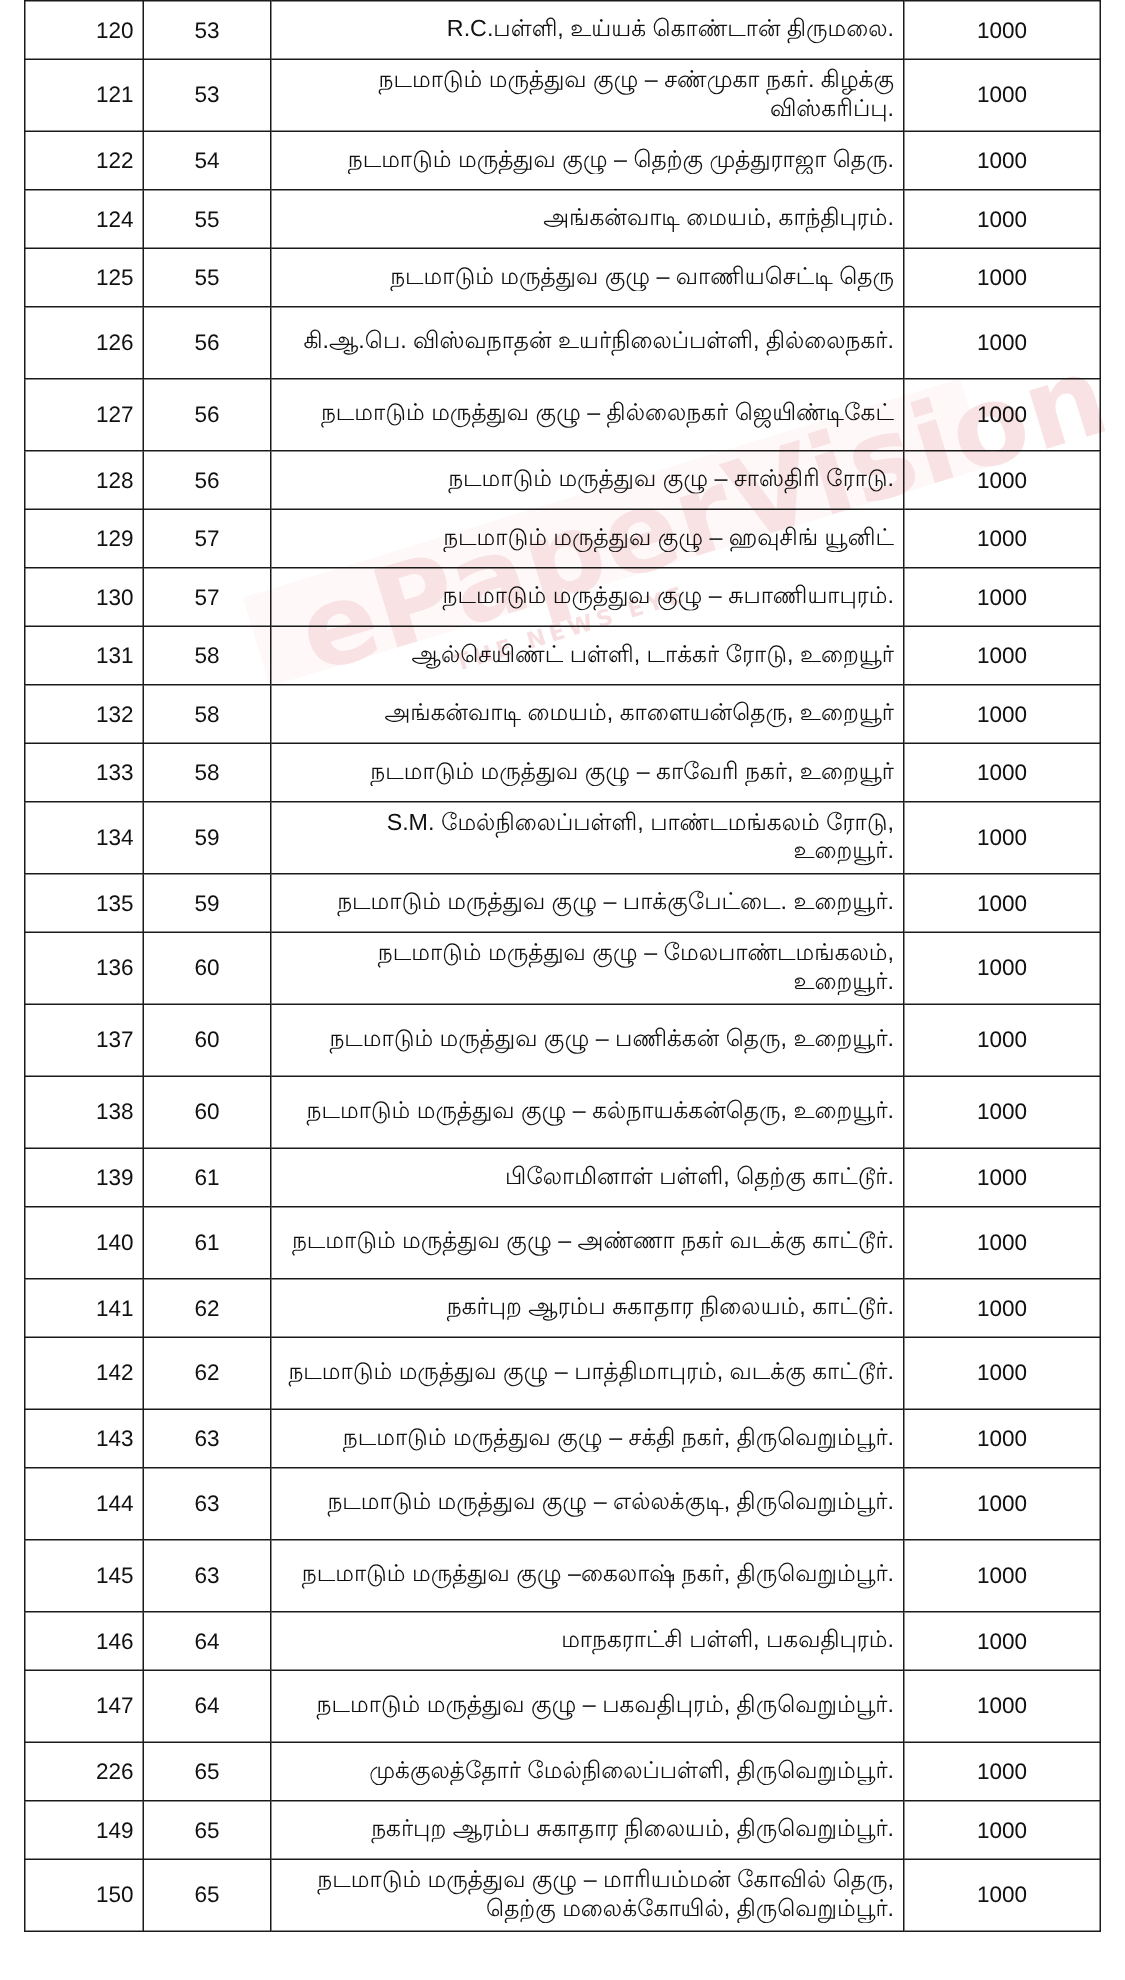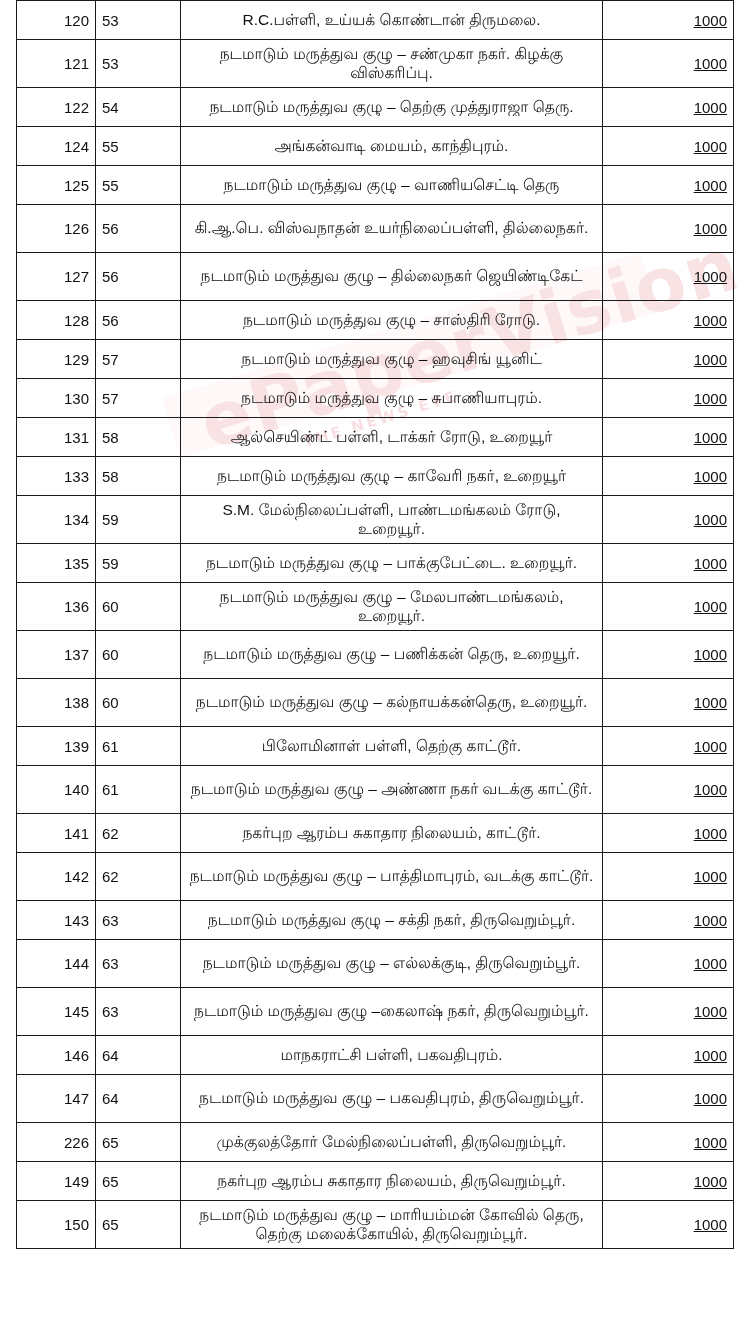--- a/index.html
+++ b/index.html
@@ -86,38 +86,38 @@
     background: transparent;
   }
   .c-sno {
     width: 66px;
     text-align: right;
     font-size: 15px;
     font-family: "Liberation Sans", sans-serif;
   }
   .c-ward {
     width: 72px;
+    text-align: center;
     font-size: 15px;
     font-family: "Liberation Sans", sans-serif;
   }
   .c-place {
-    text-align: center;
+    text-align: right;
     font-size: 15.5px;
     line-height: 1.18;
     font-family: "Liberation Sans", sans-serif;
     padding-top: 3px;
     padding-bottom: 3px;
     padding-left: 10px;
   }
   .c-amt {
     width: 118px;
-    text-align: right;
+    text-align: center;
     font-size: 15px;
     font-family: "Liberation Sans", sans-serif;
-    text-decoration: underline;
   }
   tr.row-1 td { height: 38px; }
   tr.row-2 td { height: 47px; }
   .place-clip {
     display: block;
     max-height: 40px;
     overflow: hidden;
   }
 </style>
 </head>
@@ -215,20 +215,28 @@
         </tr>
         <tr class="row-1">
           <td class="c-sno">131</td>
           <td class="c-ward">58</td>
           <td class="c-place">
             <span class="place-clip">ஆல்செயிண்ட் பள்ளி, டாக்கர் ரோடு, உறையூர்</span>
           </td>
           <td class="c-amt">1000</td>
         </tr>
         <tr class="row-1">
+          <td class="c-sno">132</td>
+          <td class="c-ward">58</td>
+          <td class="c-place">
+            <span class="place-clip">அங்கன்வாடி மையம், காளையன்தெரு, உறையூர்</span>
+          </td>
+          <td class="c-amt">1000</td>
+        </tr>
+        <tr class="row-1">
           <td class="c-sno">133</td>
           <td class="c-ward">58</td>
           <td class="c-place">
             <span class="place-clip">நடமாடும் மருத்துவ குழு – காவேரி நகர், உறையூர்</span>
           </td>
           <td class="c-amt">1000</td>
         </tr>
         <tr class="row-2">
           <td class="c-sno">134</td>
           <td class="c-ward">59</td>

